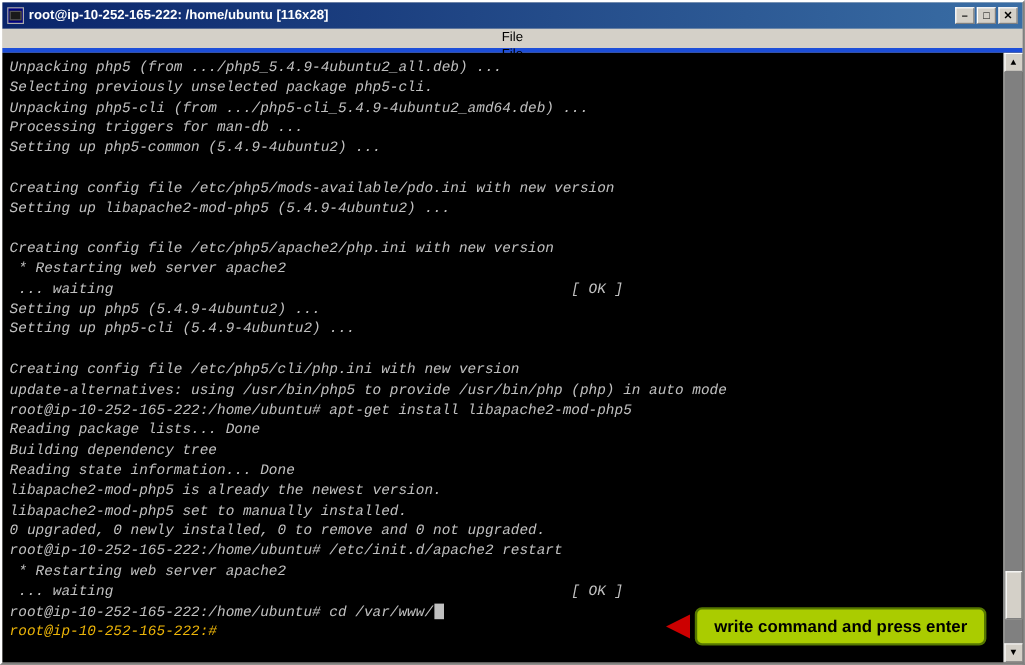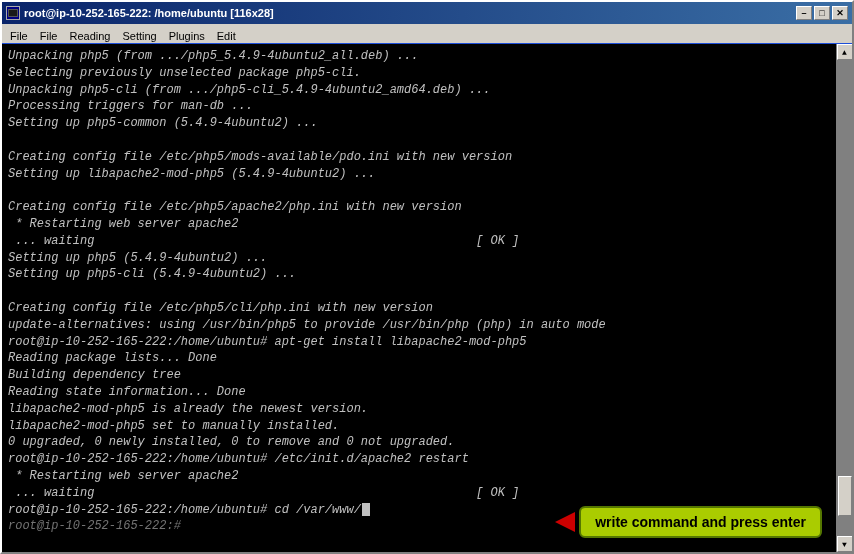--- a/index.html
+++ b/index.html
@@ -9,21 +9,21 @@
     .window { width: 854px; height: 554px; display: flex; flex-direction: column; border: 2px solid #808080; border-top-color: #ffffff; border-left-color: #ffffff; }
     .title-bar { background: linear-gradient(to right, #0a246a, #3a6ea5); height: 22px; display: flex; align-items: center; justify-content: space-between; padding: 0 4px; flex-shrink: 0; gap: 40px; }
     .title-bar-text { color: white; font-family: Arial, sans-serif; font-size: 11px; font-weight: bold; display: flex; align-items: center; gap: 4px; }
     .title-icon { width: 14px; height: 14px; background: #000080; border: 1px solid #aaa; display: flex; align-items: center; justify-content: center; }
     .title-icon-inner { width: 10px; height: 8px; background: #1a1a1a; border: 1px solid #555; }
     .title-controls { display: flex; gap: 2px; }
     .title-btn { width: 16px; height: 14px; background: #d4d0c8; border: 1px solid #808080; border-top-color: #ffffff; border-left-color: #ffffff; display: flex; align-items: center; justify-content: center; cursor: pointer; font-size: 9px; font-family: Arial; font-weight: bold; color: #000; }
     .title-btn.close { background: #d4d0c8; }
 
     
-    .menu-bar { background: #d4d0c8; height: 20px; display: flex; align-items: flex-end; padding: 0 2px; flex-shrink: 0; border-bottom: 1px solid #1d4ed8; }
+    .menu-bar { background: #d4d0c8; height: 20px; display: flex; align-items: center; padding: 0 2px; flex-shrink: 0; border-bottom: 4px solid #1d4ed8; flex-direction: column; }
     .menu-item { font-family: Arial, sans-serif; font-size: 11px; padding: 1px 6px; cursor: pointer; }
 
     
     .terminal { background: #000000; flex: 1; overflow: hidden; display: flex; position: relative; }
     .terminal-content { flex: 1; overflow: hidden; padding: 4px 6px; color: #c0c0c0; font-size: 12px; line-height: 1.4; white-space: pre; font-family: 'Courier New', Courier, monospace; font-style: italic; }
     .scrollbar { width: 16px; background: #d4d0c8; border-left: 1px solid #808080; display: flex; flex-direction: column; align-items: center; flex-shrink: 0; }
     .scrollbar-btn { width: 16px; height: 16px; background: #d4d0c8; border: 1px solid #808080; border-top-color: #ffffff; border-left-color: #ffffff; display: flex; align-items: center; justify-content: center; cursor: pointer; font-size: 8px; }
     .scrollbar-track { flex: 1; width: 100%; background: #808080; position: relative; }
     .scrollbar-thumb { width: 14px; height: 40px; background: #d4d0c8; border: 1px solid #808080; border-top-color: #ffffff; border-left-color: #ffffff; position: absolute; bottom: 20px; left: 1px; }
 
@@ -82,21 +82,21 @@
 Reading package lists... Done
 Building dependency tree
 Reading state information... Done
 libapache2-mod-php5 is already the newest version.
 libapache2-mod-php5 set to manually installed.
 0 upgraded, 0 newly installed, 0 to remove and 0 not upgraded.
 root@ip-10-252-165-222:/home/ubuntu# /etc/init.d/apache2 restart
  * Restarting web server apache2
  ... waiting                                                     [ OK ]
 root@ip-10-252-165-222:/home/ubuntu# cd /var/www/<span style="display:inline-block;width:8px;height:13px;background:#c0c0c0;vertical-align:middle;margin-left:1px;"></span>
-<span style="color:#737373;">root@ip-10-252-165-222:#</span> </div>
+<span style="color:#eab308;">root@ip-10-252-165-222:#</span> </div>
     <div class="scrollbar">
       <div class="scrollbar-btn">▲</div>
       <div class="scrollbar-track">
         <div class="scrollbar-thumb"></div>
       </div>
       <div class="scrollbar-btn">▼</div>
     </div>
 
     <div class="annotation-container" style="position:absolute; bottom:14px; right:30px; display:flex; align-items:center;">
       <div class="annotation-arrow"></div>

